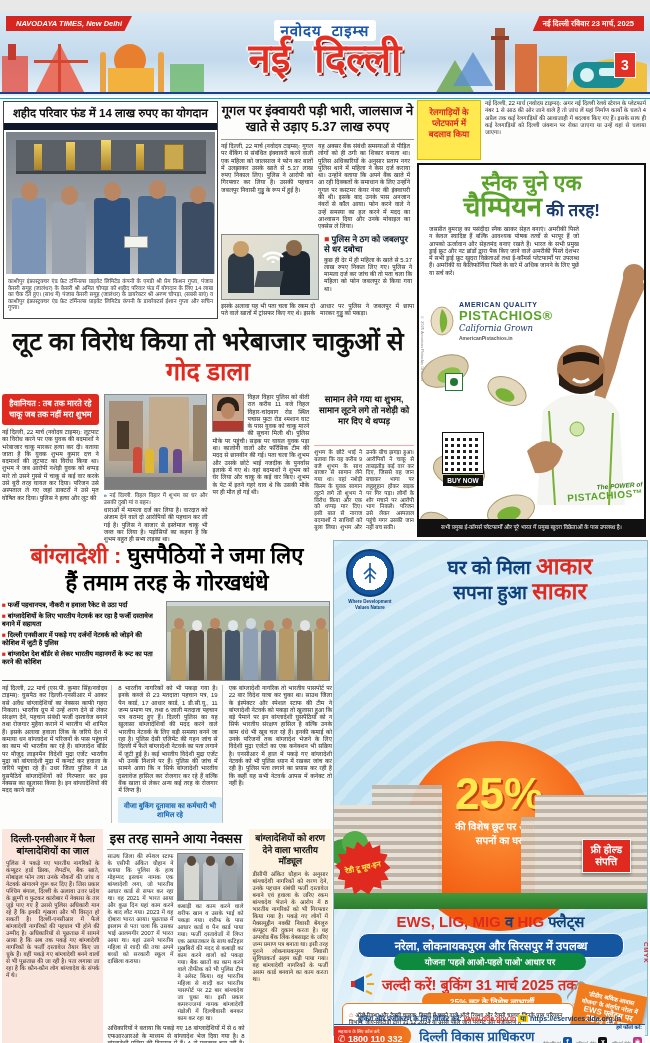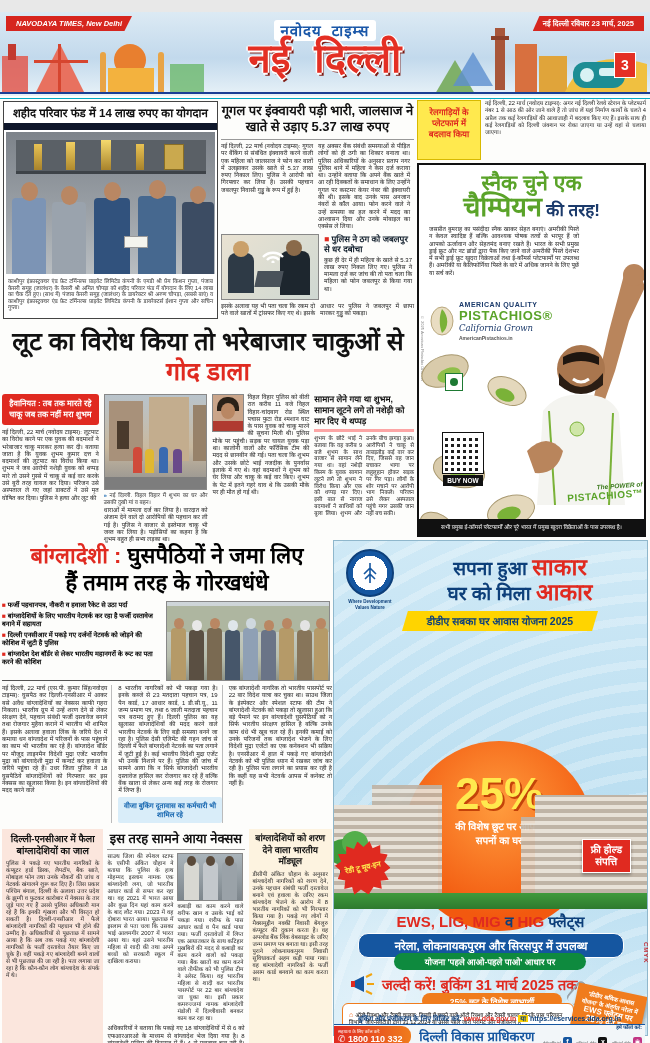--- a/index.html
+++ b/index.html
@@ -262,21 +262,21 @@
       </div>
       <div style="width:97px;">
         <div class="ph" style="float:left;width:30px;height:36px;margin:0 3px 2px 0;border:1px solid #888;background:#caa58a;">
           <div class="abs" style="left:4px;top:2px;width:22px;height:14px;background:#2a2118;border-radius:10px 10px 0 0;"></div>
           <div class="hd" style="left:8px;top:8px;width:14px;height:16px;background:#b98763;"></div>
           <div class="abs" style="left:0;bottom:0;width:100%;height:10px;background:#b03a30;"></div>
         </div>
         <div class="bodytxt">विहल विहार पुलिस को बीती रात करीब 11 बजे विहल विहार-चांदबाग रोड स्थित पचास फुटा रोड श्मशान घाट के पास युवक को चाकू मारने की सूचना मिली थी। पुलिस मौके पर पहुंची। सड़क पर घायल युवक पड़ा था। कालोनी वालों और फॉरेंसिक टीम की मदद से छानबीन की गई। पता चला कि शुभम और उसके छोटे भाई नजदीक के पुनर्वास इलाके में गए थे। वहां बदमाशों ने शुभम को घेर लिया और चाकू के कई वार किए। शुभम के पेट में इतने गहरे घाव थे कि उसकी मौके पर ही मौत हो गई थी।</div>
       </div>
       <div style="width:100px;">
-        <div class="headline" style="font-size:8.5px;line-height:11px;text-align:left;border-bottom:3px solid #fca5a5;padding-bottom:2px;">सामान लेने गया था शुभम, सामान लूटने लगे तो नशेड़ी को मार दिए थे थप्पड़</div>
+        <div class="headline" style="font-size:8.5px;line-height:11px;text-align:center;border-bottom:1px solid #fca5a5;padding-bottom:18px;">सामान लेने गया था शुभम, सामान लूटने लगे तो नशेड़ी को मार दिए थे थप्पड़</div>
         <div class="bodytxt" style="margin-top:3px;column-count:2;column-gap:4px;font-size:5.6px;line-height:6.8px;">शुभम के छोटे भाई ने बताया कि वह करीब 9 बजे शुभम के साथ बाजार से सामान लेने गया था। वहां नशेड़ी किस्म के युवक सामान लूटने लगे तो शुभम ने विरोध किया और एक को थप्पड़ मार दिए। इसी बात से नाराज बदमाशों ने साथियों को बुला लिया। शुभम और उनके बीच झगड़ा हुआ। आरोपियों ने चाकू से ताबड़तोड़ कई वार कर दिए, जिससे वह जान बचाकर भागा पर लहूलुहान होकर सड़क पर गिर पड़ा। लोगों के शोर मचाने पर आरोपी भाग निकले। परिजन उसे लेकर अस्पताल पहुंचे मगर उसकी जान नहीं बच सकी।</div>
       </div>
     </div>
   </div>
 
   <div class="abs" style="left:2px;top:530px;width:330px;">
     <div style="text-align:center;font-weight:bold;font-size:22px;line-height:27px;">
       <span style="color:#e02a20;">बांग्लादेशी :</span>
       <span>घुसपैठियों ने जमा लिए</span><br>
       <span>हैं तमाम तरह के गोरखधंधे</span>
@@ -354,30 +354,29 @@
     <div class="abs" style="left:8px;top:8px;width:56px;text-align:center;">
       <div style="width:44px;height:44px;margin:0 auto;border-radius:50%;background:radial-gradient(circle,#ffffff 0 55%,#1556a0 55%);border:2px solid #0d3f7a;display:flex;align-items:center;justify-content:center;">
         <svg width="20" height="22" viewBox="0 0 20 22">
             <path d="M10 1 L10 21 M10 6 L4 12 M10 6 L16 12 M10 12 L5 17 M10 12 L15 17" stroke="#1556a0" stroke-width="1.6" fill="none"></path>
           </svg>
       </div>
       <div style="font-size:4.5px;font-weight:bold;color:#0d3f7a;margin-top:2px;line-height:5.5px;">Where Development Values Nature</div>
     </div>
 
     <div class="abs" style="left:70px;top:14px;width:232px;text-align:center;">
+      <div style="font-size:19px;font-weight:bold;line-height:23px;">
+        <span style="color:#0d3f7a;">घर को मिला</span>
+        <span style="color:#e02a20;font-size:23px;">आकार</span>
+      </div>
       <div style="font-size:19px;font-weight:bold;line-height:24px;">
         <span style="color:#0d3f7a;">सपना हुआ</span>
         <span style="color:#e02a20;font-size:23px;">साकार</span>
       </div>
-      <div style="font-size:19px;font-weight:bold;line-height:23px;">
-        <span style="color:#0d3f7a;">घर को मिला</span>
-        <span style="color:#e02a20;font-size:23px;">आकार</span>
-      </div>
-    </div>
-    <div class="abs" style="left:68px;top:70px;width:196px;background:#ffd400;color:#0d3f7a;font-weight:bold;font-size:10.5px;text-align:center;padding:3px 0;clip-path:polygon(3% 0,100% 0,97% 100%,0 100%);">डीडीए सबका घर आवास योजना 2025</div>
+    </div>
 
     <div class="sun">
       <div style="font-size:44px;font-weight:bold;color:#ffe94e;margin-top:28px;text-shadow:2px 2px 0 #c4430a;">25%</div>
       <div style="font-size:10px;font-weight:bold;color:#fff;">की विशेष छूट पर आपके</div>
       <div style="font-size:10px;font-weight:bold;color:#fff;">सपनों का घर</div>
     </div>
 
     <div class="bldg" style="left:0px;top:264px;width:104px;height:96px;"></div>
     <div class="bldg" style="left:38px;top:244px;width:70px;height:116px;opacity:.92;"></div>
     <div class="bldg" style="right:0px;top:254px;width:112px;height:106px;"></div>

